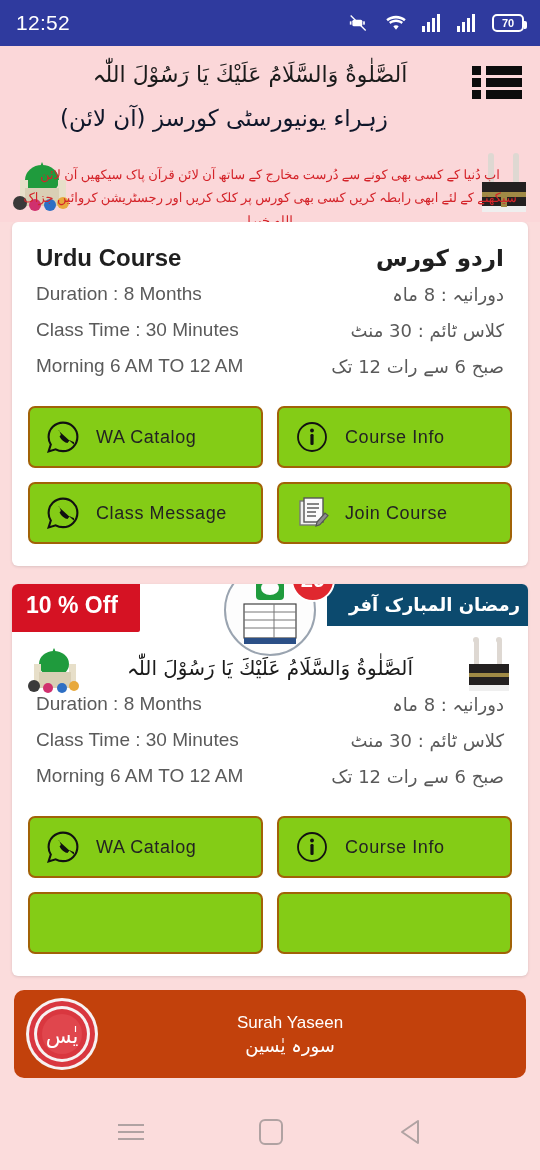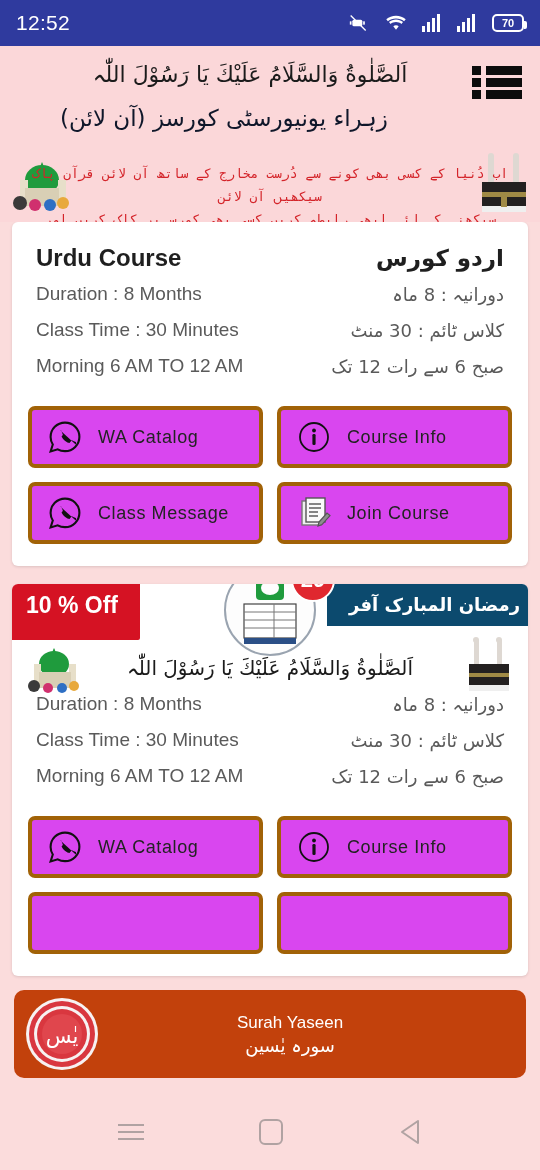--- a/index.html
+++ b/index.html
@@ -46,21 +46,21 @@
   }
   .hdr-title{
     text-align:left; margin-top:18px;
     font-family:"DejaVu Sans", sans-serif;
     font-size:23px; color:#0f172a; direction:rtl;
     padding-right:60px; padding-left:60px;
   }
   .hdr-urdu-note{
     position:absolute; left:0; right:0; top:118px;
     text-align:center; direction:rtl;
-    font-family:Liberation Mono, monospace;
+    font-family:Liberation Serif, serif;
     font-size:13px; line-height:1.75; color:#d4242a;
     padding:0 18px;
   }
   
   .mosque-art{ position:absolute; left:6px; top:108px; width:72px; height:58px; }
   
   .kaaba-art{ position:absolute; right:8px; top:106px; width:56px; height:66px; }
 
   
   .scroll-area{
@@ -92,35 +92,35 @@
     font-family:"DejaVu Sans", sans-serif; font-size:18px;
     color:#5a5a5a; direction:rtl;
   }
 
   
   .btn-grid{
     display:grid; grid-template-columns:1fr 1fr; gap:14px;
     padding:22px 16px 22px 16px;
   }
   .action-btn{
-    border:4px solid #a16207; border-radius:7px; background:#d946ef;
+    border:2px solid #a16207; border-radius:7px; background:#84cc16;
     height:62px; display:flex; align-items:center; gap:16px;
     padding-left:16px; cursor:pointer;
   }
   .action-btn .lbl{
     font-size:18px; color:#232323; letter-spacing:.6px;
   }
   .icn{ width:34px; height:34px; flex:none; }
 
   
   .promo-strip{ position:relative; height:62px; }
   .ribbon-left{
     position:absolute; left:-12px; top:-1px;
     background:#d51223; color:#fff; font-size:23px; font-weight:bold;
-    padding:9px 22px 21px 26px; border-radius:0 0 0 0;
+    padding:9px 22px 13px 26px; border-radius:0 0 0 0;
     border-top-left-radius:14px; border-bottom-right-radius:2px;
   }
   .ribbon-right{
     position:absolute; right:-12px; top:-1px;
     background:#0c4a6e; color:#fff; font-size:18px; font-weight:bold;
     font-family:"DejaVu Sans", sans-serif; direction:rtl;
     padding:11px 20px 11px 22px;
     border-top-right-radius:14px;
   }
   .center-badge{

